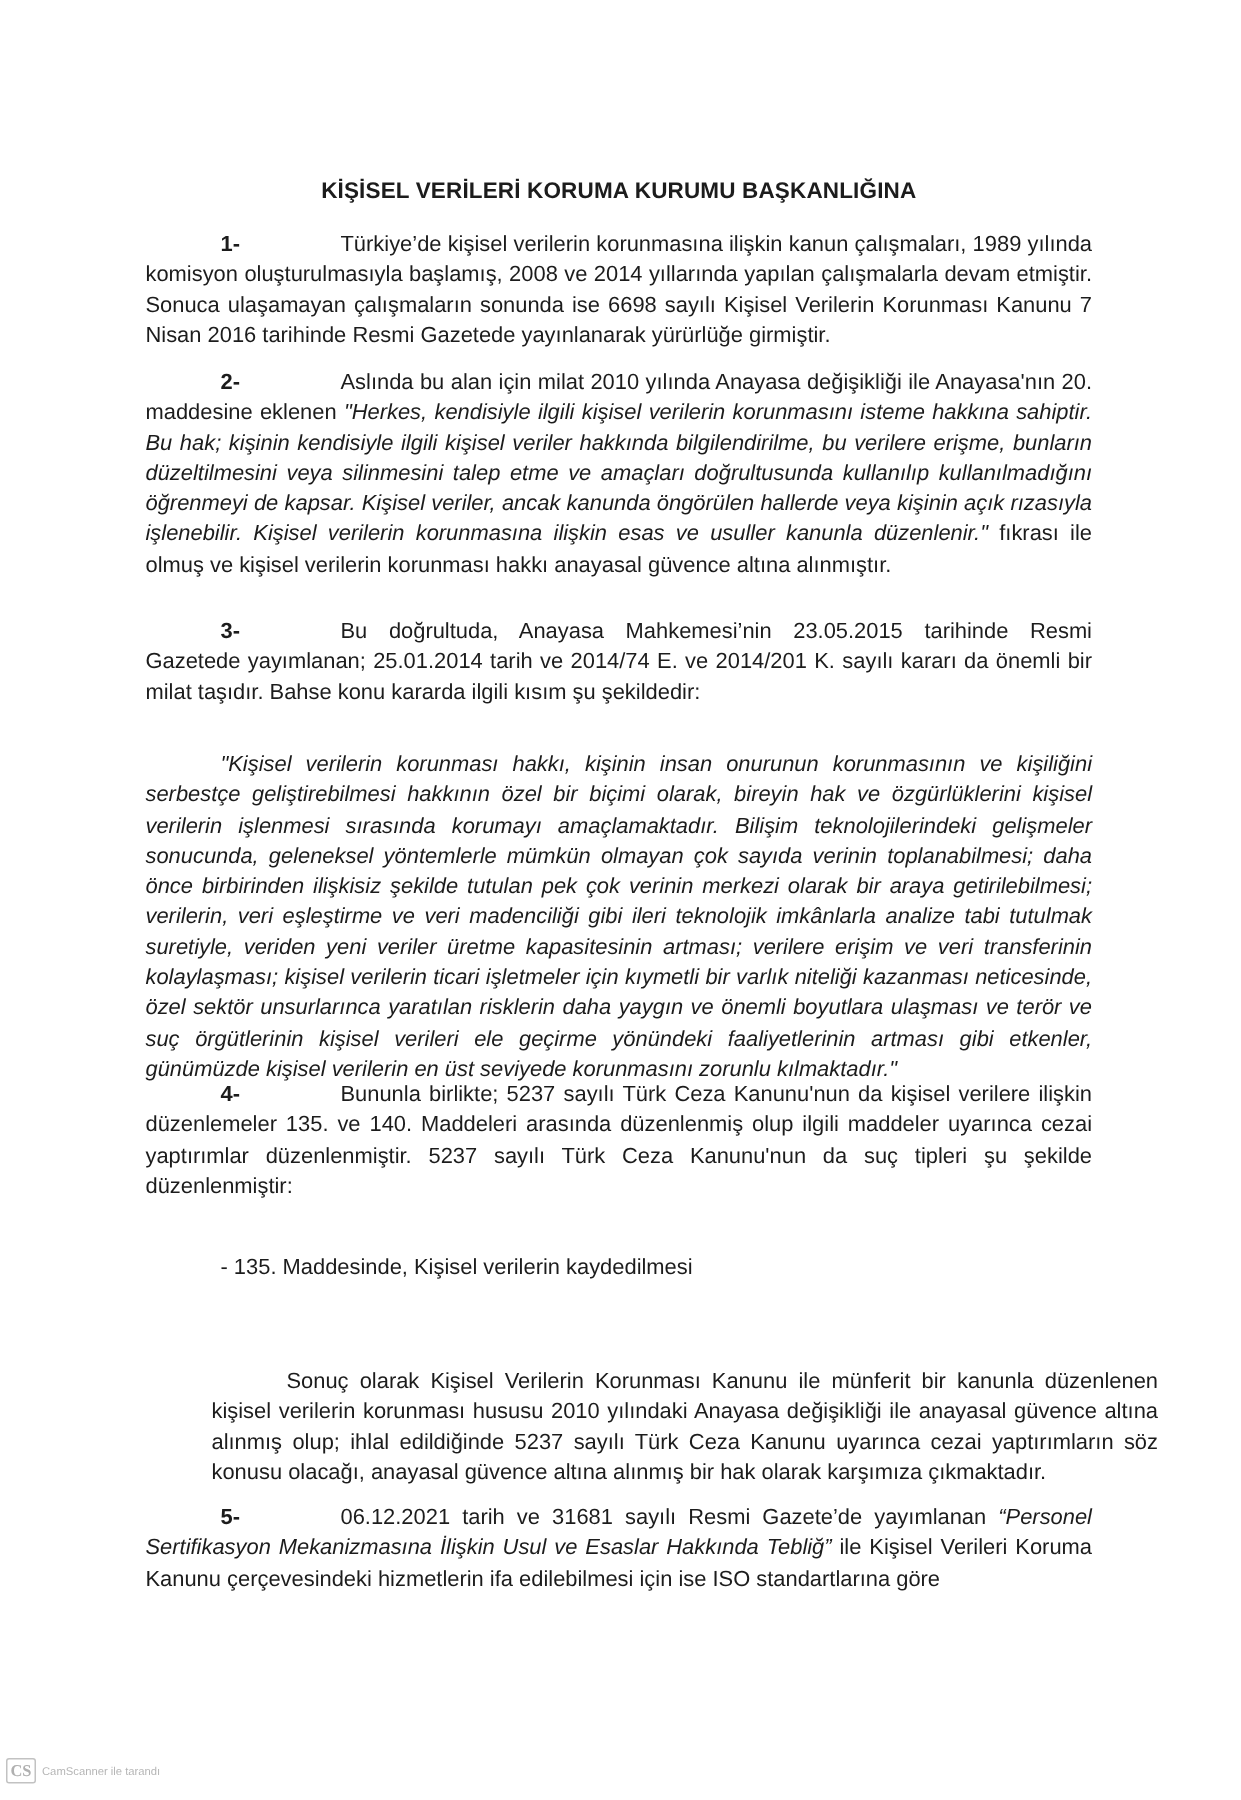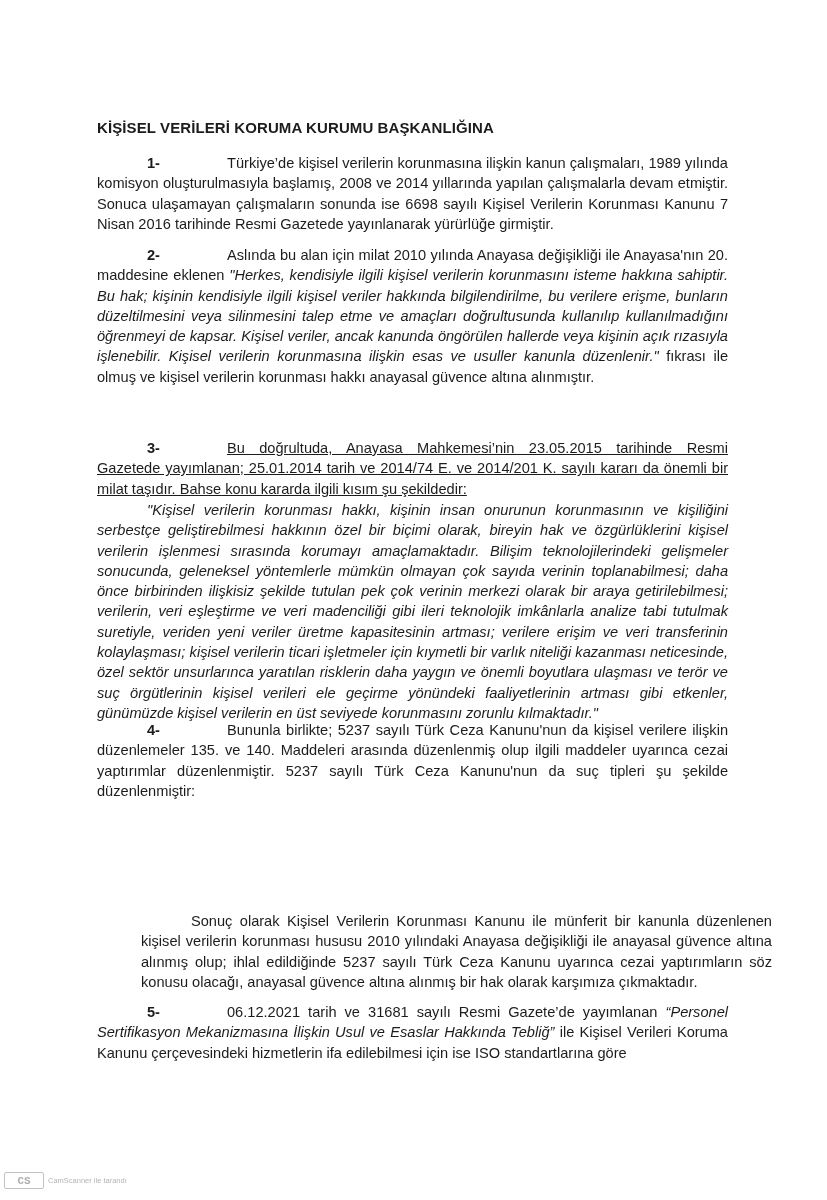--- a/index.html
+++ b/index.html
@@ -4,65 +4,66 @@
 <style>
   html, body { margin: 0; padding: 0; background: #ffffff; }
   body { width: 827px; height: 1200px; position: relative; overflow: hidden; }
   .page {
     position: absolute; left: 97px; top: 0; width: 631px;
     font-family: "Liberation Sans", sans-serif;
     font-size: 14.6px; line-height: 20.3px; color: #1c1c1c;
   }
   .title {
     position: absolute; left: 0; top: 118px; width: 631px;
-    font-weight: bold; font-size: 15px;
+    text-align: center; font-weight: bold; font-size: 15px;
     letter-spacing: 0.1px;
   }
   .para { position: absolute; left: 0; width: 631px; text-align: justify; margin: 0; }
   .para .num { font-weight: bold; display: inline-block; width: 80px; padding-left: 50px; box-sizing: content-box; }
   .quote { font-style: italic; }
   .p1 { top: 153px; }
   .p2 { top: 245px; }
-  .p3 { top: 438px; text-decoration: underline; }
+  .p3 { top: 411px; }
   .p3q { top: 500px; font-style: italic; }
   .p4 { top: 720px; }
   .list { position: absolute; left: 50px; top: 835px; margin: 0; padding: 0; list-style: none; }
   .list li { margin: 0; }
   .p5 { top: 911px; margin-left: 44px; }
   .p6 { top: 1002px; }
   .first-indent { display: inline-block; width: 50px; }
   .footer {
     position: absolute; left: 4px; top: 1172px;
     display: flex; align-items: center; gap: 4px;
     font-family: "Liberation Sans", sans-serif; font-size: 7.5px; color: #b5b5b5;
   }
   .cs-logo {
-    width: 40px; height: 17px; border: 1.5px solid #c2c2c2; border-radius: 2px;
+    width: 20px; height: 17px; border: 1.5px solid #c2c2c2; border-radius: 2px;
     font-size: 11px; font-weight: bold; color: #b0b0b0; display: flex;
     align-items: center; justify-content: center; box-sizing: border-box;
-    font-family: Liberation Mono, monospace;
+    font-family: Liberation Serif, serif;
   }
 </style>
 </head>
 <body>
 
 <div class="page">
   <div class="title">KİŞİSEL VERİLERİ KORUMA KURUMU BAŞKANLIĞINA</div>
 
   <p class="para p1"><span class="num">1-</span><span>Türkiye’de kişisel verilerin korunmasına ilişkin kanun çalışmaları, 1989 yılında komisyon oluşturulmasıyla başlamış, 2008 ve 2014 yıllarında yapılan çalışmalarla devam etmiştir. Sonuca ulaşamayan çalışmaların sonunda ise 6698 sayılı Kişisel Verilerin Korunması Kanunu 7 Nisan 2016 tarihinde Resmi Gazetede yayınlanarak yürürlüğe girmiştir.</span></p>
 
   <p class="para p2"><span class="num">2-</span><span>Aslında bu alan için milat 2010 yılında Anayasa değişikliği ile Anayasa'nın 20. maddesine eklenen </span><span class="quote">"Herkes, kendisiyle ilgili kişisel verilerin korunmasını isteme hakkına sahiptir. Bu hak; kişinin kendisiyle ilgili kişisel veriler hakkında bilgilendirilme, bu verilere erişme, bunların düzeltilmesini veya silinmesini talep etme ve amaçları doğrultusunda kullanılıp kullanılmadığını öğrenmeyi de kapsar. Kişisel veriler, ancak kanunda öngörülen hallerde veya kişinin açık rızasıyla işlenebilir. Kişisel verilerin korunmasına ilişkin esas ve usuller kanunla düzenlenir."</span><span> fıkrası ile olmuş ve kişisel verilerin korunması hakkı anayasal güvence altına alınmıştır.</span></p>
 
   <p class="para p3"><span class="num">3-</span><span>Bu doğrultuda, Anayasa Mahkemesi’nin 23.05.2015 tarihinde Resmi Gazetede yayımlanan; 25.01.2014 tarih ve 2014/74 E. ve 2014/201 K. sayılı kararı da önemli bir milat taşıdır.  Bahse konu kararda ilgili kısım şu şekildedir:</span></p>
 
   <p class="para p3q"><span class="first-indent"></span><span>"Kişisel verilerin korunması hakkı, kişinin insan onurunun korunmasının ve kişiliğini serbestçe geliştirebilmesi hakkının özel bir biçimi olarak, bireyin hak ve özgürlüklerini kişisel verilerin işlenmesi sırasında korumayı amaçlamaktadır. Bilişim teknolojilerindeki gelişmeler sonucunda, geleneksel yöntemlerle mümkün olmayan çok sayıda verinin toplanabilmesi; daha önce birbirinden ilişkisiz şekilde tutulan pek çok verinin merkezi olarak bir araya getirilebilmesi; verilerin, veri eşleştirme ve veri madenciliği gibi ileri teknolojik imkânlarla analize tabi tutulmak suretiyle, veriden yeni veriler üretme kapasitesinin artması; verilere erişim ve veri transferinin kolaylaşması; kişisel verilerin ticari işletmeler için kıymetli bir varlık niteliği kazanması neticesinde, özel sektör unsurlarınca yaratılan risklerin daha yaygın ve önemli boyutlara ulaşması ve terör ve suç örgütlerinin kişisel verileri ele geçirme yönündeki faaliyetlerinin artması gibi etkenler, günümüzde kişisel verilerin en üst seviyede korunmasını zorunlu kılmaktadır."</span></p>
 
   <p class="para p4"><span class="num">4-</span><span>Bununla birlikte; 5237 sayılı Türk Ceza Kanunu'nun da kişisel verilere ilişkin düzenlemeler 135. ve 140. Maddeleri arasında düzenlenmiş olup ilgili maddeler uyarınca cezai yaptırımlar düzenlenmiştir. 5237 sayılı Türk Ceza Kanunu'nun da suç tipleri şu şekilde düzenlenmiştir:</span></p>
 
   <ul class="list">
+    <li>- 135. Maddesinde, Kişisel verilerin kaydedilmesi</li>
   </ul>
 
   <p class="para p5"><span class="first-indent"></span><span>Sonuç olarak Kişisel Verilerin Korunması Kanunu ile münferit bir kanunla düzenlenen kişisel verilerin korunması hususu 2010 yılındaki Anayasa değişikliği ile anayasal güvence altına alınmış olup; ihlal edildiğinde 5237 sayılı Türk Ceza Kanunu uyarınca cezai yaptırımların söz konusu olacağı, anayasal güvence altına alınmış bir hak olarak karşımıza çıkmaktadır.</span></p>
 
   <p class="para p6"><span class="num">5-</span><span>06.12.2021 tarih ve 31681 sayılı Resmi Gazete’de yayımlanan </span><span class="quote">“Personel Sertifikasyon Mekanizmasına İlişkin Usul ve Esaslar Hakkında Tebliğ”</span><span> ile Kişisel Verileri Koruma Kanunu çerçevesindeki hizmetlerin ifa edilebilmesi için ise ISO standartlarına göre</span></p>
 </div>
 
 <div class="footer">
   <div class="cs-logo">CS</div>
   <span>CamScanner ile tarandı</span>

